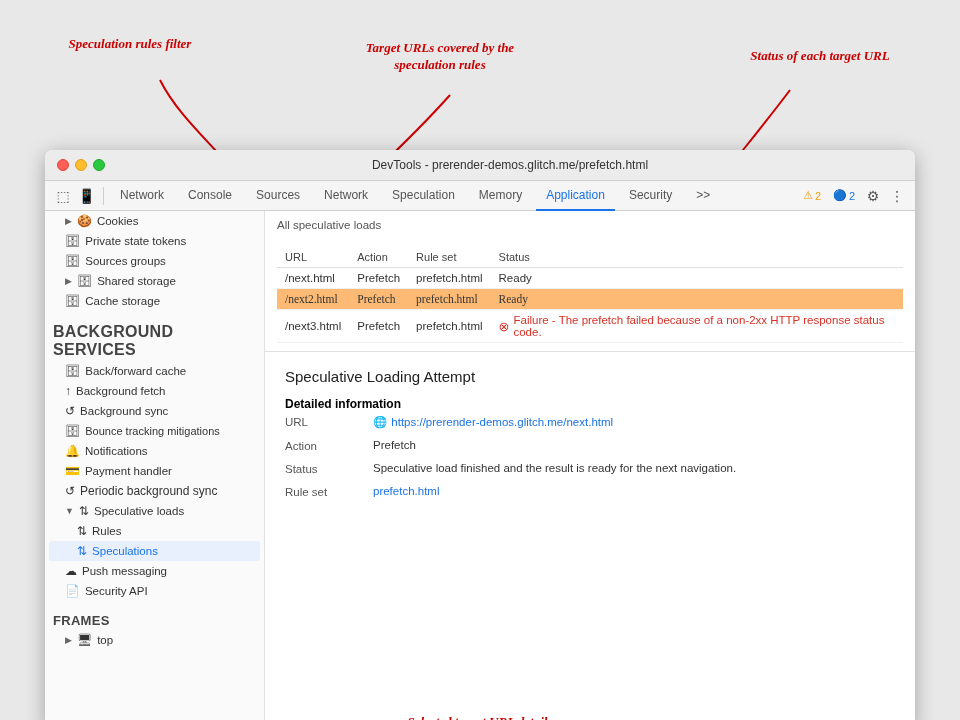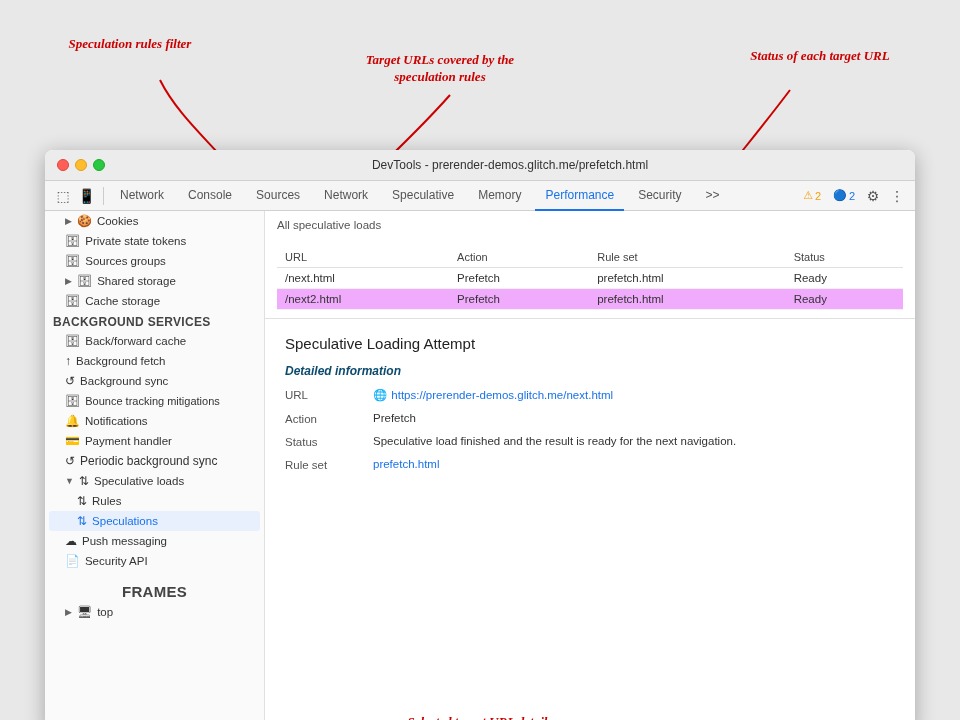--- a/index.html
+++ b/index.html
@@ -25,21 +25,21 @@
       text-align: center;
       line-height: 1.3;
     }
 
     .ann-speculation {
       top: 16px;
       left: 20px;
       width: 160px;
     }
     .ann-target {
-      top: 32px;
+      top: 20px;
       left: 320px;
       width: 180px;
       text-align: center;
     }
     .ann-status {
       top: 28px;
       right: 30px;
       width: 160px;
       text-align: center;
     }
@@ -210,41 +210,40 @@
       border-bottom: 1px solid #e0e0e0;
       color: #444;
       font-weight: 500;
       font-size: 11px;
     }
     .data-table td {
       padding: 4px 8px;
       border-bottom: 1px solid #f0f0f0;
       color: #333;
     }
-    .data-table tr.selected td { background: #f0abfc; }
+    .data-table tr.selected td { background: #fdba74; font-family: Liberation Serif, serif; }
     .status-ready { color: #333; }
     .status-error { color: #d93025; display: flex; align-items: center; gap: 4px; }
     .error-icon { color: #d93025; font-size: 13px; }
 
     
     .detail-area {
       padding: 16px 20px;
     }
     .detail-title {
       font-size: 15px;
       font-weight: 400;
       color: #222;
       margin-bottom: 12px;
     }
     .detail-section-title {
       font-size: 12px;
       font-weight: 600;
-      color: #0c4a6e;
-      margin-bottom: 10px;
-      font-style: italic;
+      color: #000000;
+      margin-bottom: 4px;
     }
     .detail-row {
       display: flex;
       gap: 16px;
       margin-bottom: 10px;
       align-items: flex-start;
     }
     .detail-label {
       width: 72px;
       min-width: 72px;
@@ -315,23 +314,23 @@
     </div>
 
     <div class="toolbar">
       <div class="toolbar-icon">⬚</div>
       <div class="toolbar-icon">📱</div>
       <div class="toolbar-divider"></div>
       <div class="toolbar-tab">Network</div>
       <div class="toolbar-tab">Console</div>
       <div class="toolbar-tab">Sources</div>
       <div class="toolbar-tab">Network</div>
-      <div class="toolbar-tab">Speculative</div>
+      <div class="toolbar-tab">Speculation</div>
       <div class="toolbar-tab">Memory</div>
-      <div class="toolbar-tab active">Performance</div>
+      <div class="toolbar-tab active">Application</div>
       <div class="toolbar-tab">Security</div>
       <div class="toolbar-tab">&gt;&gt;</div>
       <div class="toolbar-spacer"></div>
       <div class="toolbar-right">
         <span class="badge badge-warn">⚠ <span>2</span></span>
         <span class="badge badge-err">🔵 <span>2</span></span>
         <div class="toolbar-icon">⚙</div>
         <div class="toolbar-icon">⋮</div>
       </div>
     </div>
@@ -356,21 +355,21 @@
         <div class="sidebar-item">
           <span class="expand-arrow">▶</span>
           <span class="sidebar-icon">🗄</span>
           <span>Shared storage</span>
         </div>
         <div class="sidebar-item">
           <span class="sidebar-icon">🗄</span>
           <span>Cache storage</span>
         </div>
 
-        <div style="padding: 4px 8px 2px; font-size:12px; font-weight:600; color:#444; text-transform:uppercase; letter-spacing:0.3px;">Background services</div>
+        <div style="margin-top:8px; padding: 4px 8px 2px; font-size:16px; font-weight:600; color:#444; text-transform:uppercase; letter-spacing:0.3px;">Background services</div>
 
         <div class="sidebar-item">
           <span class="sidebar-icon">🗄</span>
           <span>Back/forward cache</span>
         </div>
         <div class="sidebar-item">
           <span class="sidebar-icon">↑</span>
           <span>Background fetch</span>
         </div>
         <div class="sidebar-item">
@@ -408,21 +407,21 @@
         </div>
         <div class="sidebar-item">
           <span class="sidebar-icon">☁</span>
           <span>Push messaging</span>
         </div>
         <div class="sidebar-item">
           <span class="sidebar-icon">📄</span>
           <span>Security API</span>
         </div>
 
-        <div style="margin-top:8px; padding: 4px 8px 2px; font-size:15px; font-weight:600; color:#444; text-transform:uppercase; letter-spacing:0.3px;text-align:center;">Frames</div>
+        <div style="margin-top:8px; padding: 4px 8px 2px; font-size:13px; font-weight:600; color:#444; text-transform:uppercase; letter-spacing:0.3px;">Frames</div>
 
         <div class="sidebar-item">
           <span class="expand-arrow">▶</span>
           <span class="sidebar-icon">🖥</span>
           <span>top</span>
         </div>
       </div>
 
       <div class="content-pane">
 
@@ -443,20 +442,28 @@
                   <td>Prefetch</td>
                   <td>prefetch.html</td>
                   <td class="status-ready">Ready</td>
                 </tr>
                 <tr class="selected">
                   <td>/next2.html</td>
                   <td>Prefetch</td>
                   <td>prefetch.html</td>
                   <td class="status-ready">Ready</td>
                 </tr>
+                <tr>
+                  <td>/next3.html</td>
+                  <td>Prefetch</td>
+                  <td>prefetch.html</td>
+                  <td>
+                    <span class="status-error"><span class="error-icon">⊗</span>Failure - The prefetch failed because of a non-2xx HTTP response status code.</span>
+                  </td>
+                </tr>
               </tbody>
           </table>
         </div>
 
         <div class="detail-area">
           <div class="detail-title">Speculative Loading Attempt</div>
           <div class="detail-section-title">Detailed information</div>
           <div id="detail-rows">
               <div class="detail-row">
                 <span class="detail-label">URL</span>

